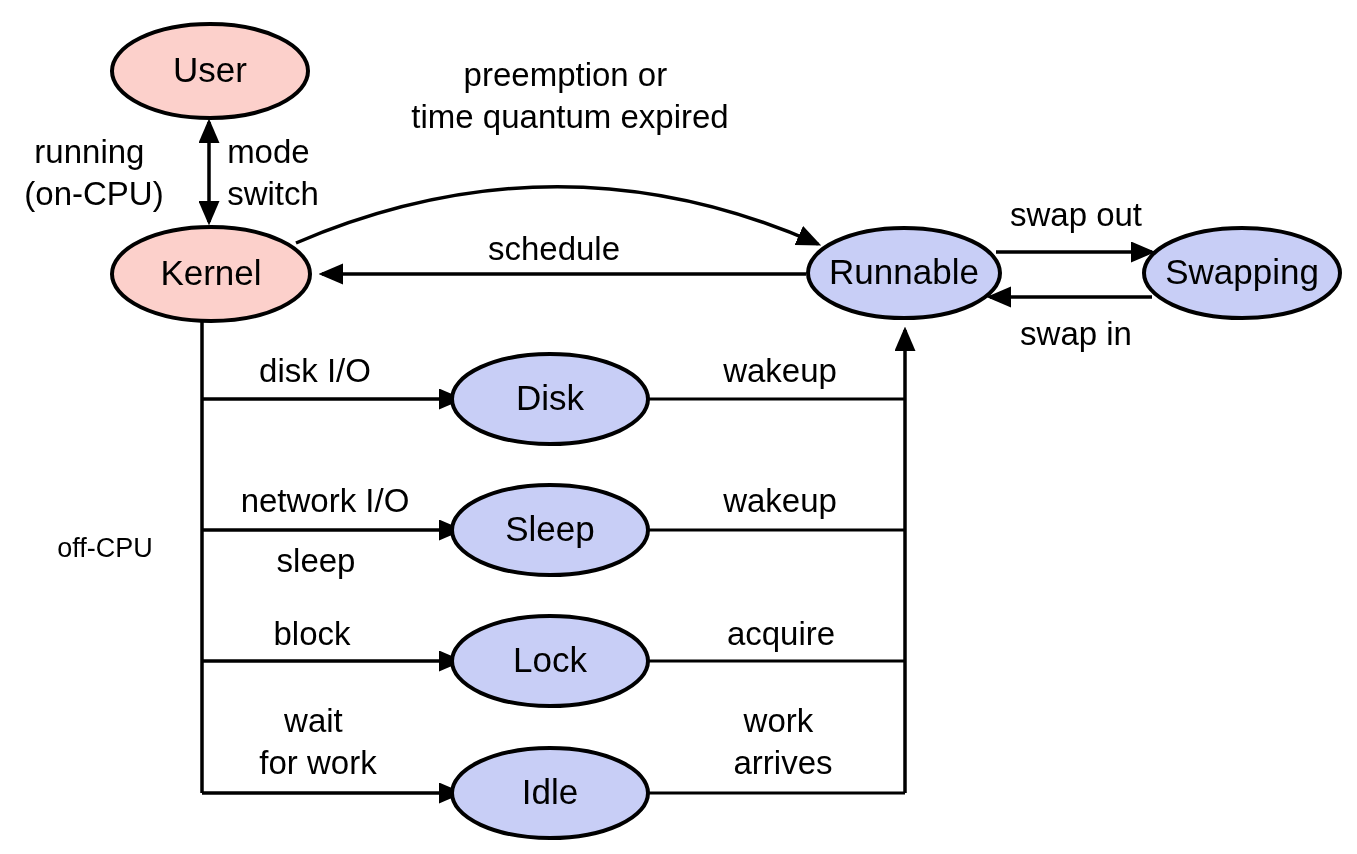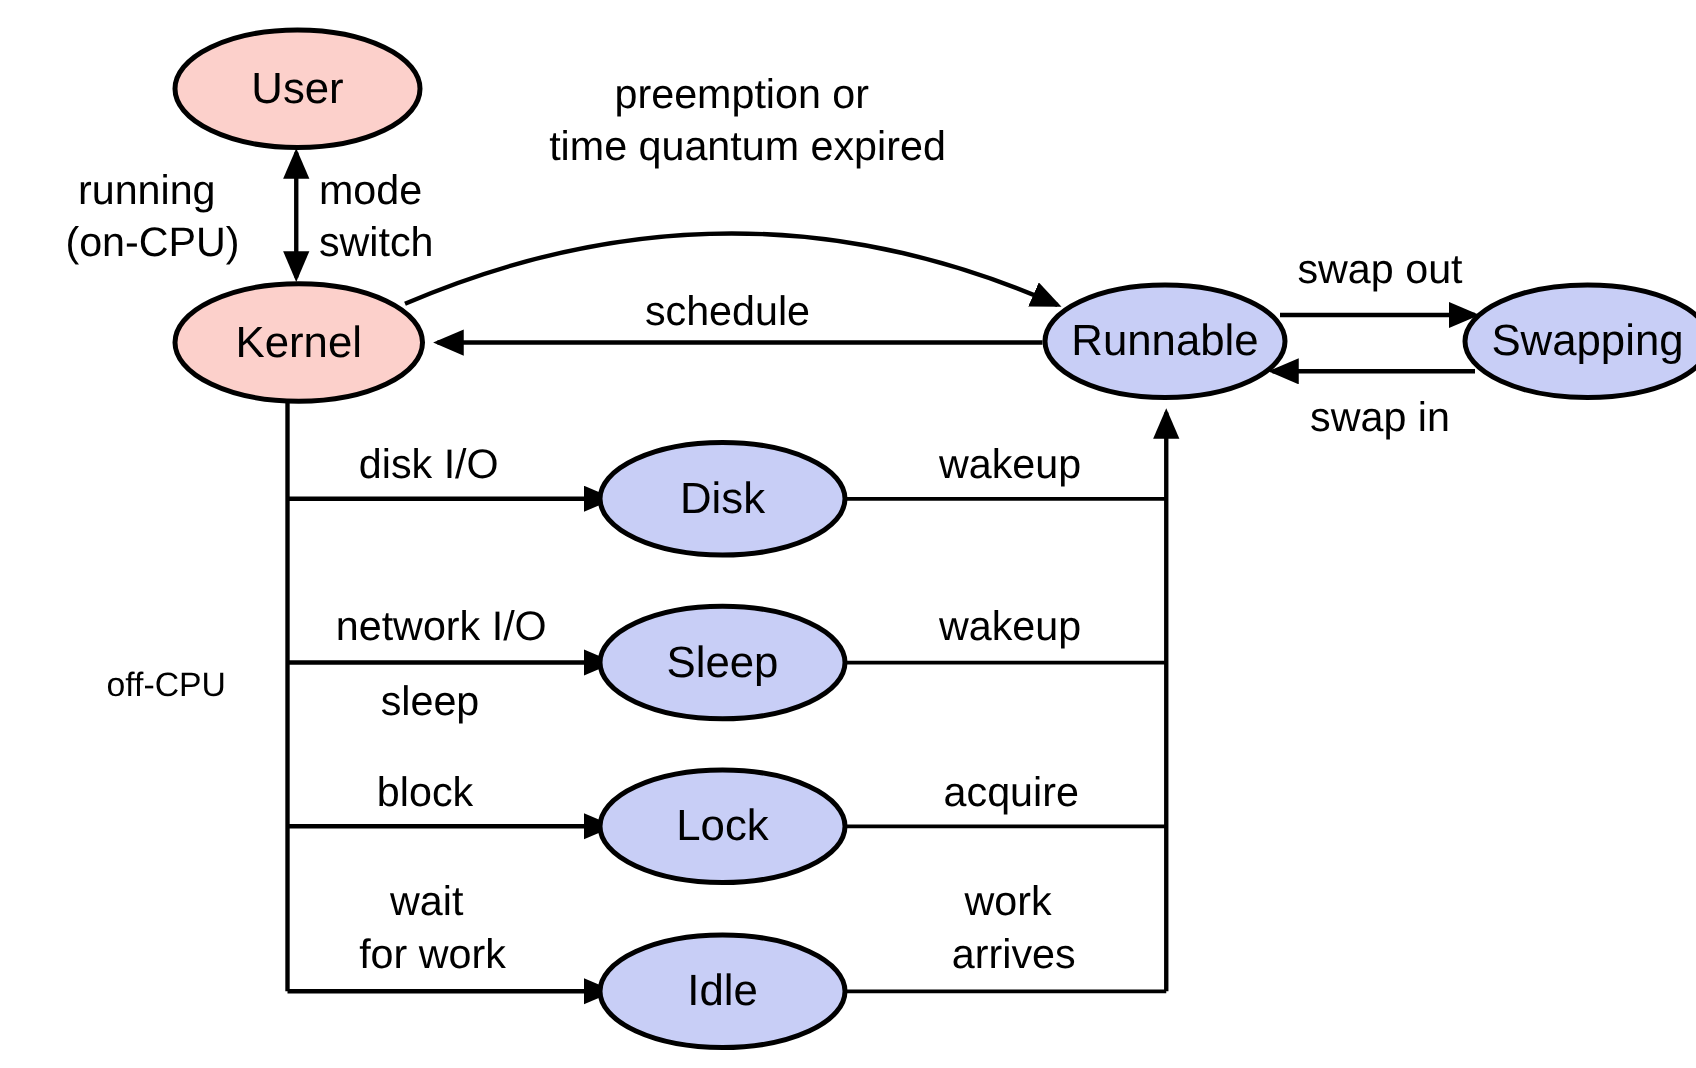--- a/index.html
+++ b/index.html
@@ -11,21 +11,20 @@
     width: 1357px;
     height: 854px;
     font-family: "Liberation Sans", sans-serif;
     overflow: hidden;
   }
   #diagram-root {
     position: relative;
     width: 1198px;
     height: 854px;
     background: #ffffff;
-    padding-left: 28px;
   }
   svg#thread-state-diagram {
     display: block;
     width: 1357px;
     height: 854px;
   }
   .node-ellipse {
     stroke: #000000;
     stroke-width: 4;
   }

